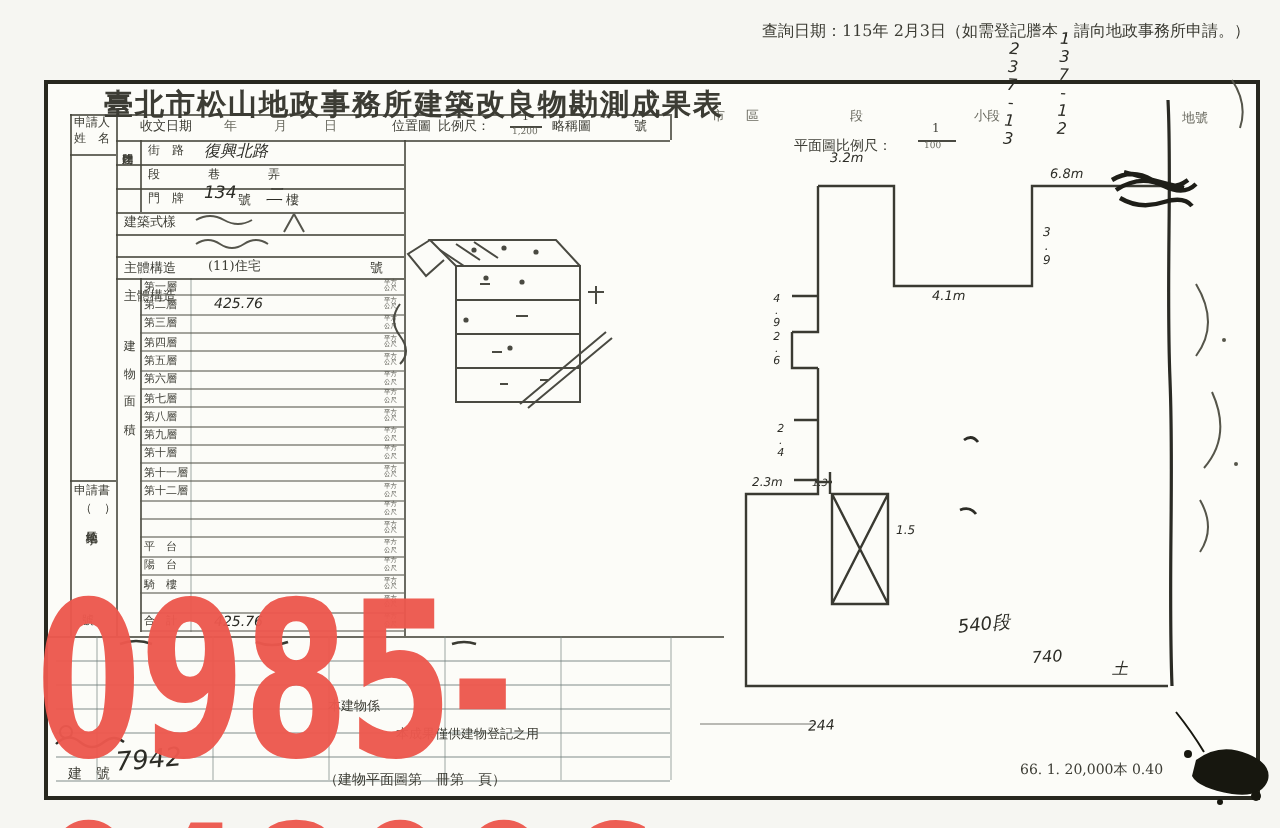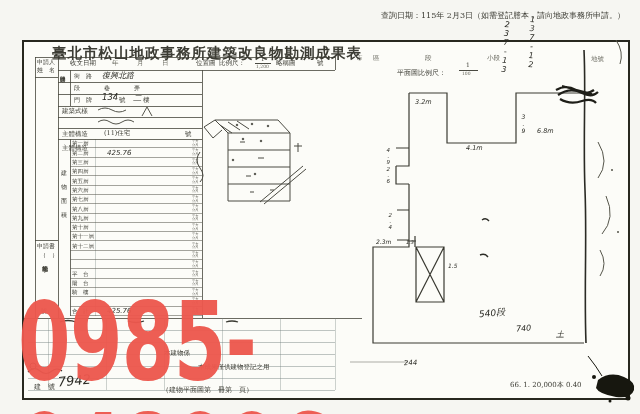--- a/index.html
+++ b/index.html
@@ -13,21 +13,21 @@
   .hl{height:1px;}
   .vl{width:1px;}
   .hl.lt{background:rgba(115,128,126,.45);}
   .vl.lt{background:rgba(115,128,126,.35);}
   #form-frame{position:absolute;left:22px;top:40px;width:604px;height:356px;
               border:2px solid #28281f;background:#fcfcf8;}
   .fracbar{position:absolute;height:1px;background:#4a4a42;}
   
   #floor-rows{position:absolute;left:70px;top:139px;width:132px;height:177px;
               display:flex;flex-direction:column;}
-  .frow{flex:1;display:flex;align-items:flex-end;border-bottom:1px solid rgba(90,90,80,.55);}
+  .frow{flex:1;display:flex;align-items:center;border-bottom:1px solid rgba(90,90,80,.55);}
   .flabel{width:25px;font-size:5.5px;color:#3c3c34;padding-left:2px;letter-spacing:0;}
   .fval{flex:1;font-size:7px;padding-left:10px;}
   .funit{width:9px;font-size:3.2px;line-height:3.6px;letter-spacing:0;word-break:break-all;
          color:#55554c;margin-right:1px;}
   #watermark{position:absolute;left:18px;top:286px;z-index:50;
              font-family:"DejaVu Sans",sans-serif;font-weight:800;font-size:108px;
              letter-spacing:-1px;line-height:112px;transform:scaleX(.7);transform-origin:0 50%;
              opacity:.96;}
   svg{position:absolute;left:0;top:0;z-index:5;pointer-events:none;}
 </style>
@@ -223,22 +223,22 @@
   <span class="t" style="left:34px;top:383px;font-size:7px;z-index:6;">建　號</span>
   <span class="t hw" style="left:58px;top:374px;font-size:13px;transform:rotate(-5deg);z-index:6;">7942</span>
   <span class="t" style="left:162px;top:386px;font-size:7px;z-index:6;">（建物平面圖第　冊第　頁）</span>
   <span class="t" style="left:490px;top:381px;font-size:7px;z-index:6;padding-left:20px;">66. 1. 20,000本 0.40</span>
 
   <span class="t" style="left:397px;top:69px;font-size:7px;">平面圖比例尺：</span>
   <span class="t" style="left:466px;top:62px;font-size:6px;">1</span>
   <div class="fracbar" style="left:459px;top:70px;width:19px;"></div>
   <span class="t gray" style="left:462px;top:71px;font-size:4.5px;">100</span>
 
-  <span class="t hw" style="left:415px;top:99px;font-size:6.5px;">3.2m</span>
-  <span class="t hw" style="left:537px;top:84px;font-size:6.5px;margin-top:44px;">6.8m</span>
+  <span class="t hw" style="left:415px;top:76px;font-size:6.5px;">3.2m</span>
+  <span class="t hw" style="left:525px;top:84px;font-size:6.5px;">6.8m</span>
   <span class="t hw" style="left:466px;top:145px;font-size:6.5px;">4.1m</span>
   <span class="t hw vert" style="left:519px;top:113px;font-size:6px;">3.9</span>
   <span class="t hw vert" style="left:385px;top:147px;font-size:5.5px;">4.9</span>
   <span class="t hw vert" style="left:385px;top:166px;font-size:5.5px;">2.6</span>
   <span class="t hw vert" style="left:387px;top:212px;font-size:5.5px;">2.4</span>
   <span class="t hw" style="left:376px;top:239px;font-size:6px;">2.3m</span>
   <span class="t hw" style="left:406px;top:240px;font-size:5px;">1.3</span>
   <span class="t hw" style="left:448px;top:263px;font-size:6px;">1.5</span>
 
   <svg width="640" height="414" viewBox="0 0 640 414">

